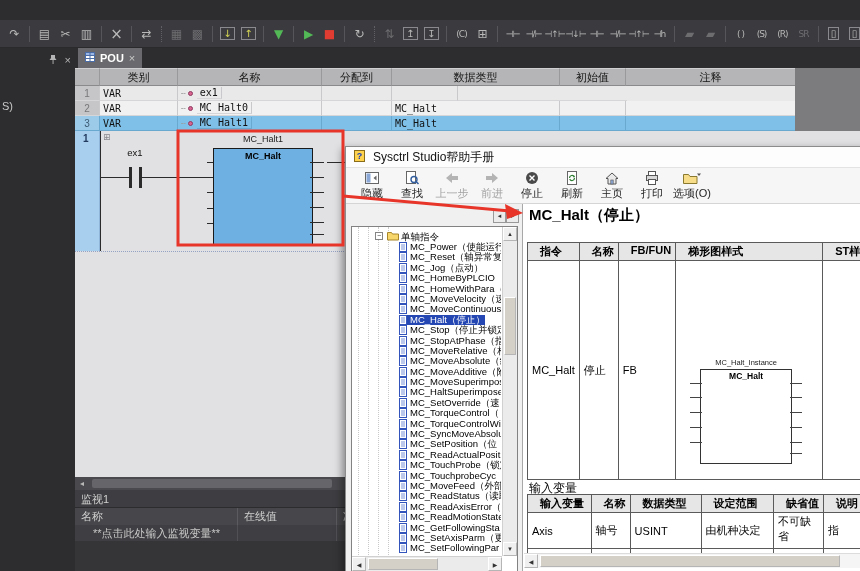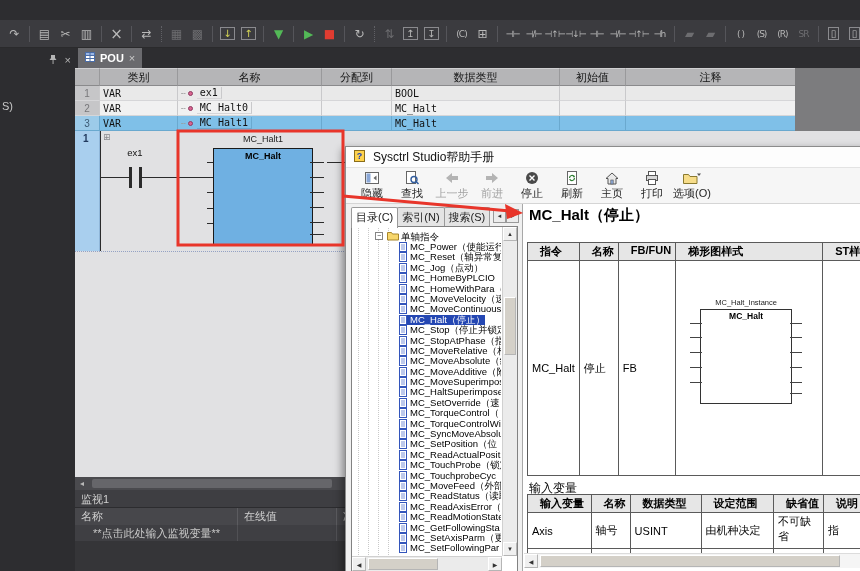--- a/index.html
+++ b/index.html
@@ -155,21 +155,21 @@
   #hw-content{position:absolute;left:178px;top:57px;right:0;bottom:0;background:#fff;overflow:hidden;}
   #hc-heading{position:absolute;left:5px;top:2px;font-size:15px;font-weight:bold;}
   #hc-desc{position:absolute;left:5px;top:23px;font-size:11px;white-space:nowrap;}
   .htable{position:absolute;border-collapse:collapse;font-size:11px;}
   .htable td,.htable th{border:1px solid #5a5a5a;padding:1px 4px;vertical-align:top;text-align:left;}
   .htable th{background:#e6e6e6;font-weight:bold;white-space:nowrap;padding-left:12px;}
   #htable1{left:3px;top:38px;}
   #htable1 td.mid{vertical-align:middle;}
   .stcol div{line-height:15px;white-space:nowrap;}
   
-  #fbd{position:relative;width:130px;height:120px;margin:36px 0 0 8px;font-family:"Liberation Sans",sans-serif;}
+  #fbd{position:relative;width:130px;height:120px;margin:96px 0 0 8px;font-family:"Liberation Sans",sans-serif;}
   #fbd .fbd-inst{position:absolute;left:0;top:0;width:116px;text-align:center;font-size:7.5px;color:#222;}
   #fbd .fbd-box{position:absolute;left:12px;top:11px;width:92px;height:95px;border:1px solid #333;background:#fff;}
   #fbd .btitle{position:absolute;left:0;top:1px;width:100%;text-align:center;font-size:8.5px;font-weight:bold;}
   #fbd .bins span,#fbd .bouts span{font-size:7px;}
   #fbd .bins span::before{content:"";position:absolute;left:-14px;top:4px;width:12px;height:1px;background:#444;}
   #fbd .bouts span::after{content:"";position:absolute;right:-14px;top:4px;width:12px;height:1px;background:#444;}
   #hc-sec2{position:absolute;left:5px;top:276px;font-size:12px;}
   #htable2{left:3px;top:290px;}
   #htable2 td{height:14px;}
   #hc-hscroll{position:absolute;left:0;bottom:7px;height:15px;width:100%;background:#f5f5f5;border-top:1px solid #dcdcdc;}
@@ -385,21 +385,20 @@
 
         <div class="vrow">
           <span class="c-num">1</span>
           <span class="c-cat">VAR</span>
           <span class="c-name">
             <i class="tree-dash">╌</i>
             <i class="var-dot"></i>
             <span>ex1</span>
           </span>
           <span class="c-asn"></span>
-          <span class="c-type">BOOL</span>
           <span class="c-init"></span>
           <span class="c-com"></span>
         </div>
 
         <div class="vrow">
           <span class="c-num">2</span>
           <span class="c-cat">VAR</span>
           <span class="c-name">
             <i class="tree-dash">╌</i>
             <i class="var-dot"></i>
@@ -582,25 +581,20 @@
             <svg width="20" height="16" viewBox="0 0 20 16">
               <path d="M1.5 4.5h5l1.5 2h7v7h-13.5z" fill="#f7dd8a" stroke="#8a7a30"></path>
               <path d="M15 3.5h4l-2 2.5z" fill="#555"></path>
             </svg>
           </span>
         <span>选项(O)</span>
       </div>
     </div>
 
     <div id="hw-left">
-      <div id="hw-tabs">
-        <span class="htab selected">目录(C)</span>
-        <span class="htab">索引(N)</span>
-        <span class="htab">搜索(S)</span>
-      </div>
       <span class="hspin">
         <b>◂</b>
         <b>▸</b>
       </span>
       <div id="treebox">
         <i class="tguide" style="left:6px"></i>
           <i class="tguide" style="left:16px"></i>
         <i class="tguide" style="left:26px"></i>
           <i class="tguide" style="left:36px"></i>
         <div id="treelist">

